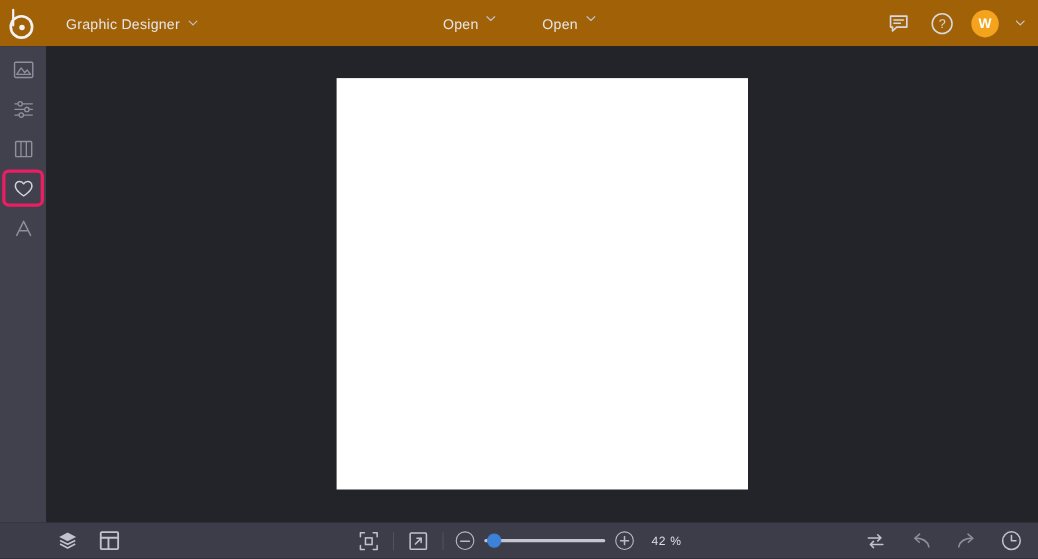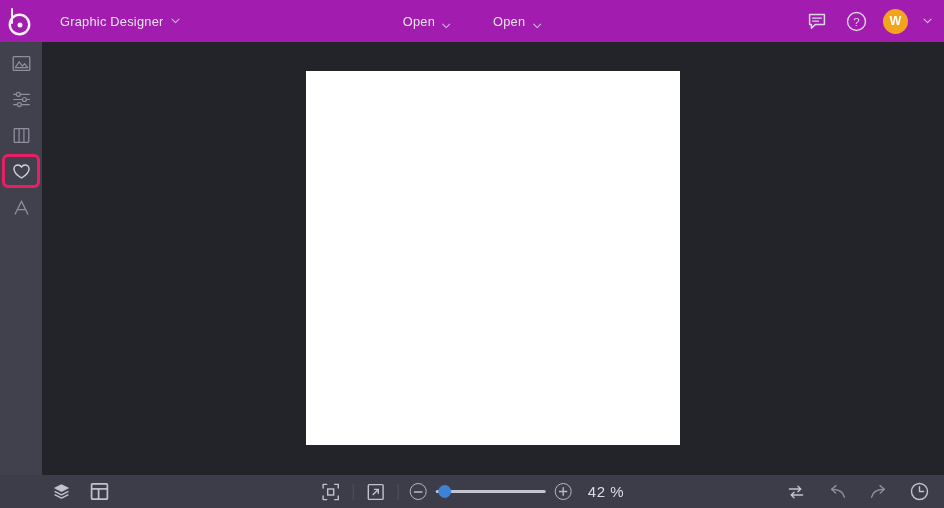--- a/index.html
+++ b/index.html
@@ -7,21 +7,21 @@
     width:944px; height:508px; overflow:hidden;
     background:#23232a;
     font-family:"Liberation Sans", sans-serif;
     -webkit-font-smoothing:antialiased;
   }
   #app { position:relative; width:944px; height:508px; }
 
   
   .header {
     position:absolute; top:0; left:0; width:944px; height:42px;
-    background:#a21caf;
+    background:#a16207;
     display:flex; align-items:center;
   }
   .logo-wrap {
     width:42px; height:42px;
     display:flex; align-items:center; justify-content:center;
     flex:0 0 42px;
   }
   .logo { position:relative; width:24px; height:26px; }
   .logo-stem {
     position:absolute; left:2px; top:0; width:2.4px; height:16px;
@@ -48,21 +48,21 @@
     margin-left:10px; padding:5px 8px; border-radius:3px;
     color:#e6e6ea; font-size:12.8px; letter-spacing:.25px;
     cursor:pointer; white-space:nowrap;
   }
 
   .hdr-center {
     position:absolute; left:50%; top:0; transform:translateX(-50%);
     height:42px; display:flex; align-items:center; gap:22px;
   }
   .hdr-btn {
-    display:flex; align-items:flex-end; gap:7px;
+    display:flex; align-items:flex-start; gap:7px;
     padding:5px 10px; border-radius:3px;
     color:#e6e6ea; font-size:12.8px; letter-spacing:.25px;
     cursor:pointer; white-space:nowrap;
   }
 
   .hdr-right {
     position:absolute; right:12px; top:0; height:42px;
     display:flex; align-items:center; gap:15px;
   }
   .hdr-ico {
@@ -140,21 +140,21 @@
   .slider-track {
     position:absolute; left:0; right:0; height:2.5px;
     background:#c5c5d0; border-radius:2px;
   }
   .slider-thumb {
     position:absolute; width:13px; height:13px; border-radius:50%;
     background:#3b82d8; border:1px solid #3b82d8;
     transform:translateX(-50%); cursor:grab;
   }
   .zoom-val {
-    color:#dedee6; font-size:15px; letter-spacing:.6px;
+    color:#dedee6; font-size:11px; letter-spacing:.6px;
     margin-left:7px; white-space:nowrap; user-select:none;
   }
 </style>
 </head>
 <body>
 
 <div id="app">
 
   <div class="header">
 

